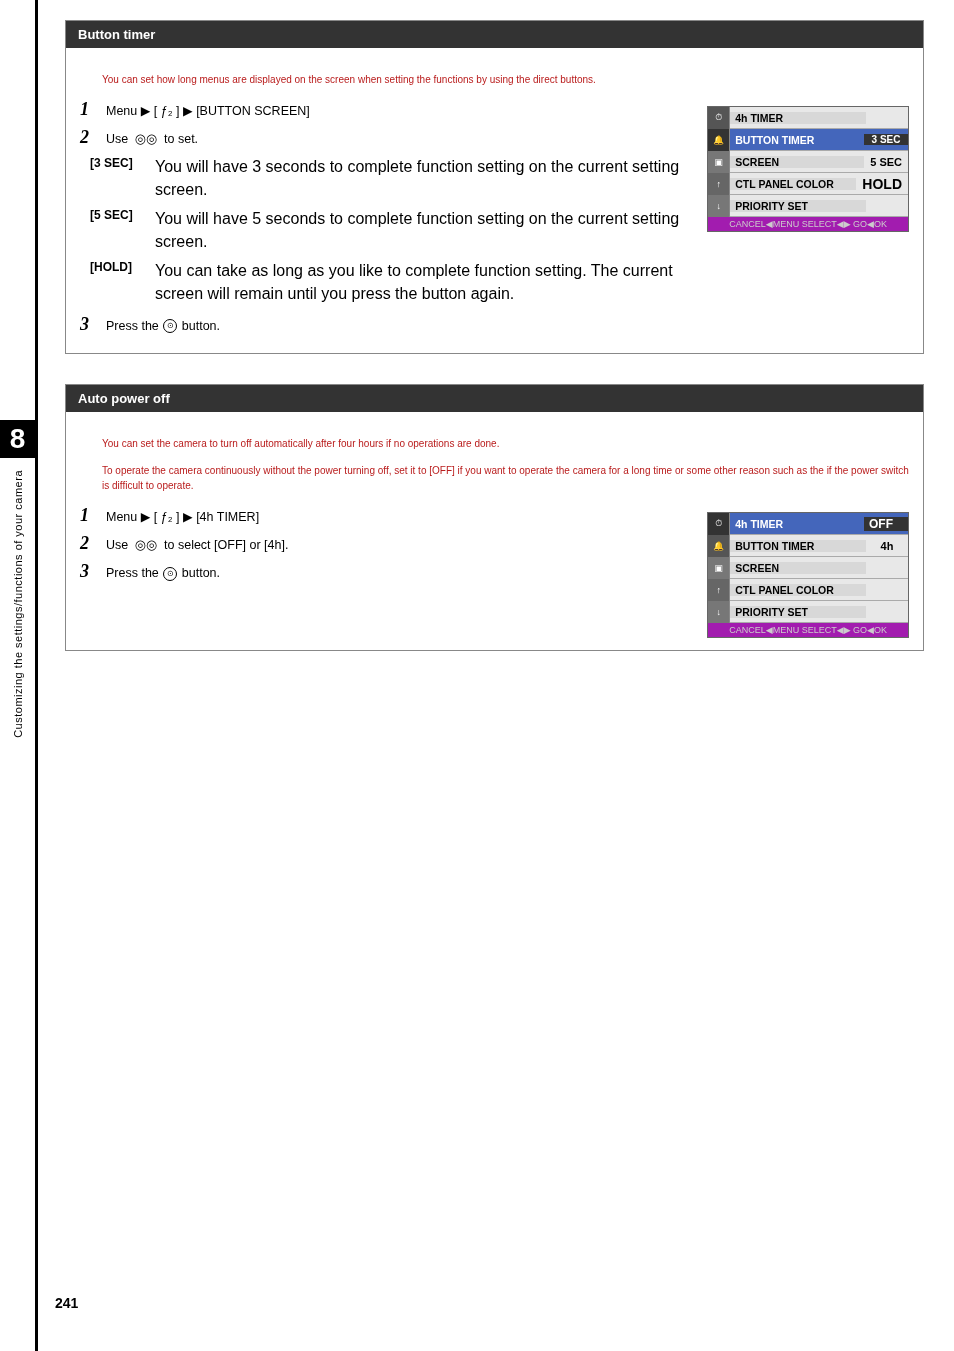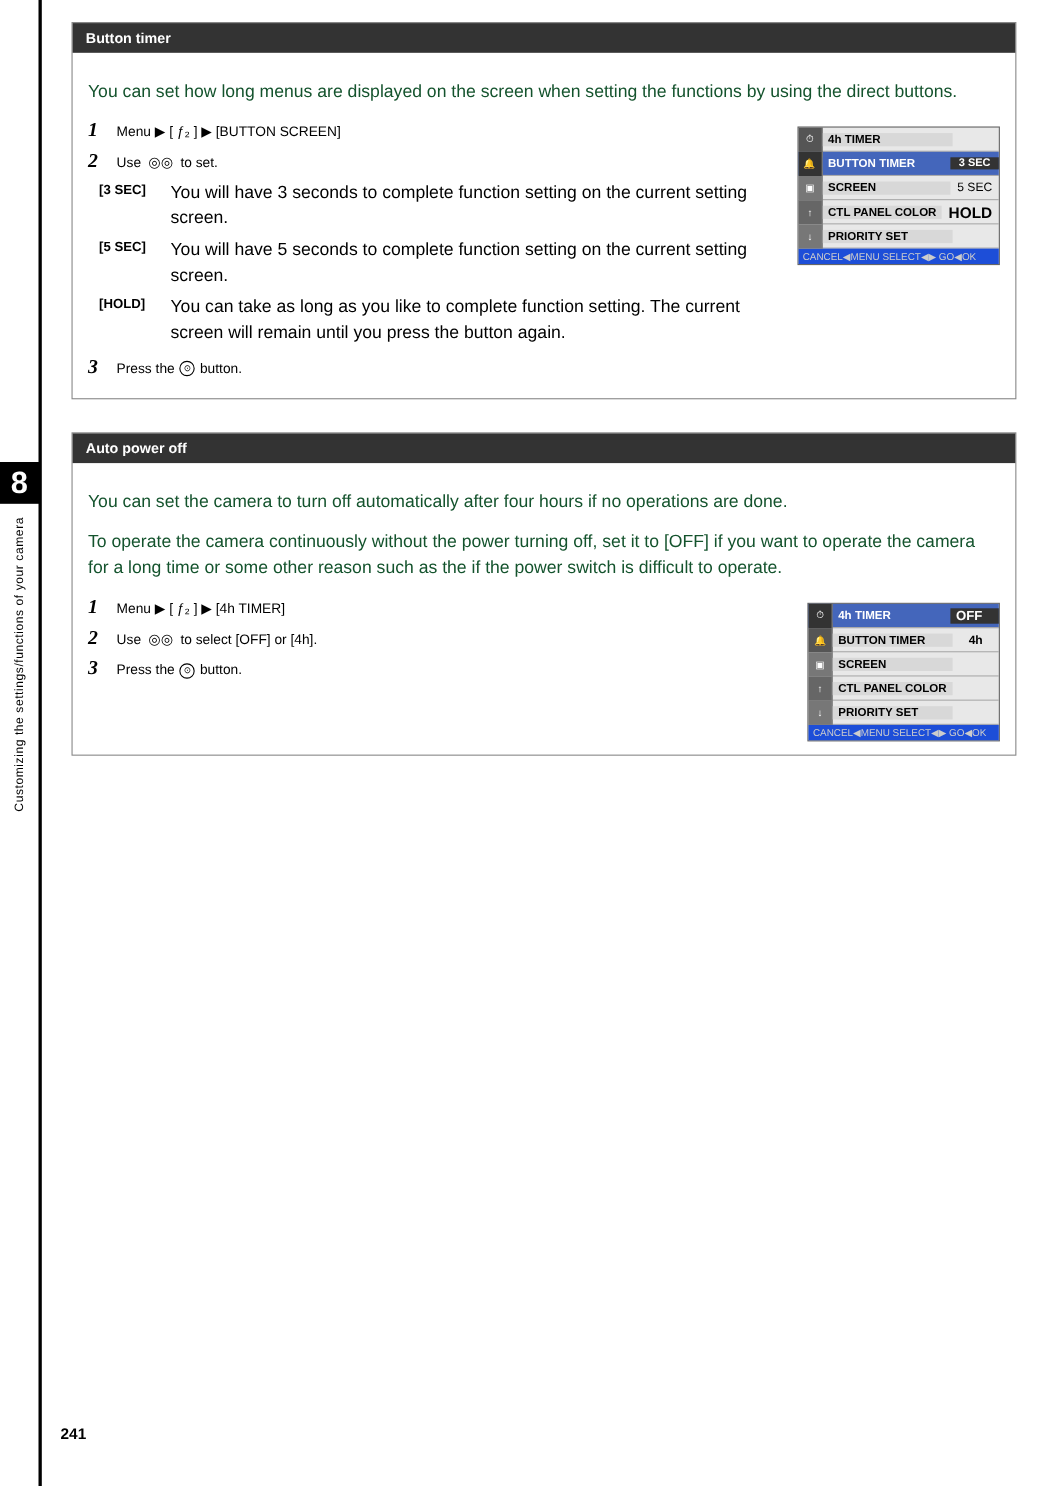--- a/index.html
+++ b/index.html
@@ -91,24 +91,25 @@
       border: 1.5px solid #888888;
       margin-bottom: 30px;
       padding: 0;
     }
 
     .section-content {
       padding: 12px 14px;
     }
 
     .intro-text {
-      font-size: 16px;
-      color: #14532d;
+      font-size: 10px;
+      color: #b91c1c;
       margin-bottom: 12px;
       line-height: 1.5;
+      margin-left: 22px;
     }
 
     .step-number {
       font-size: 18px;
       font-weight: bold;
       font-style: italic;
       min-width: 20px;
       line-height: 1.2;
       font-family: 'Times New Roman', serif;
     }
@@ -198,24 +199,24 @@
     .camera-menu-value {
       padding: 0 6px;
       font-size: 10.5px;
       font-weight: bold;
       color: #000;
       min-width: 42px;
       text-align: center;
     }
 
     .camera-menu-bottom {
-      background: #1d4ed8;
+      background: #a21caf;
       color: #ccc;
       font-size: 9px;
-      padding: 2px 4px;
+      padding: 2px 21px;
       text-align: left;
     }
 
     .camera-menu-value.sec3 {
       background: #333;
       color: #fff;
       font-size: 11px;
     }
 
     .step-row {
@@ -320,21 +321,21 @@
 
               <div class="camera-menu-row" style="background:#4466bb;">
                 <div class="camera-menu-icon" style="background:#333; font-size:9px;">🔔</div>
                 <div class="camera-menu-label" style="background:#4466bb; color:#fff;">BUTTON TIMER</div>
                 <div class="camera-menu-value sec3" style="background:#333; color:#fff; font-size:10px; font-weight:bold; min-width:44px; text-align:center; padding:0 4px;">3 SEC</div>
               </div>
 
               <div class="camera-menu-row">
                 <div class="camera-menu-icon" style="background:#777; font-size:9px;">▣</div>
                 <div class="camera-menu-label">SCREEN</div>
-                <div class="camera-menu-value" style="font-size:11px; font-weight:normal;">5 SEC</div>
+                <div class="camera-menu-value" style="font-size:11px; font-weight:bold;">5 SEC</div>
               </div>
 
               <div class="camera-menu-row">
                 <div class="camera-menu-icon" style="background:#666; font-size:9px;">↑</div>
                 <div class="camera-menu-label">CTL PANEL COLOR</div>
                 <div class="camera-menu-value" style="font-size:14px; font-weight:bold;">HOLD</div>
               </div>
 
               <div class="camera-menu-row">
                 <div class="camera-menu-icon" style="background:#777; font-size:9px;">↓</div>

